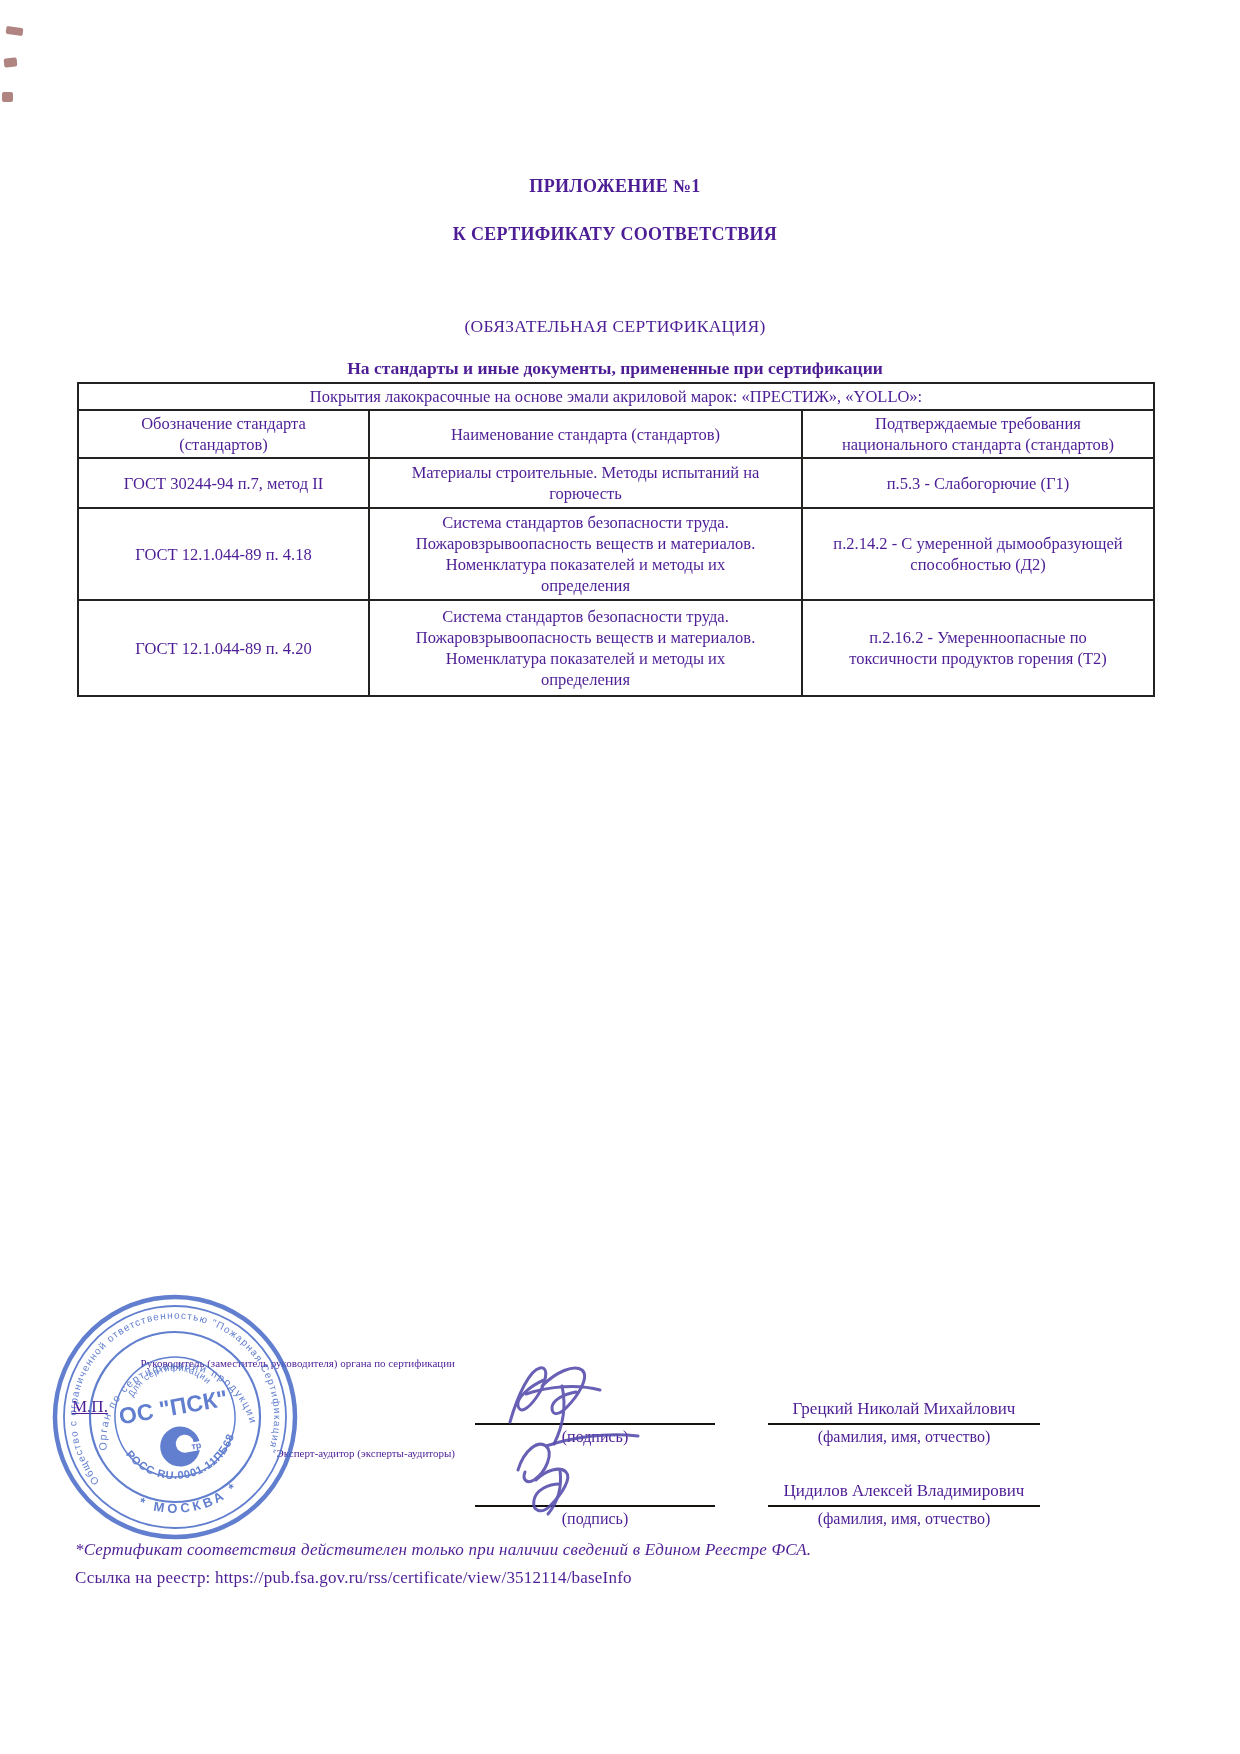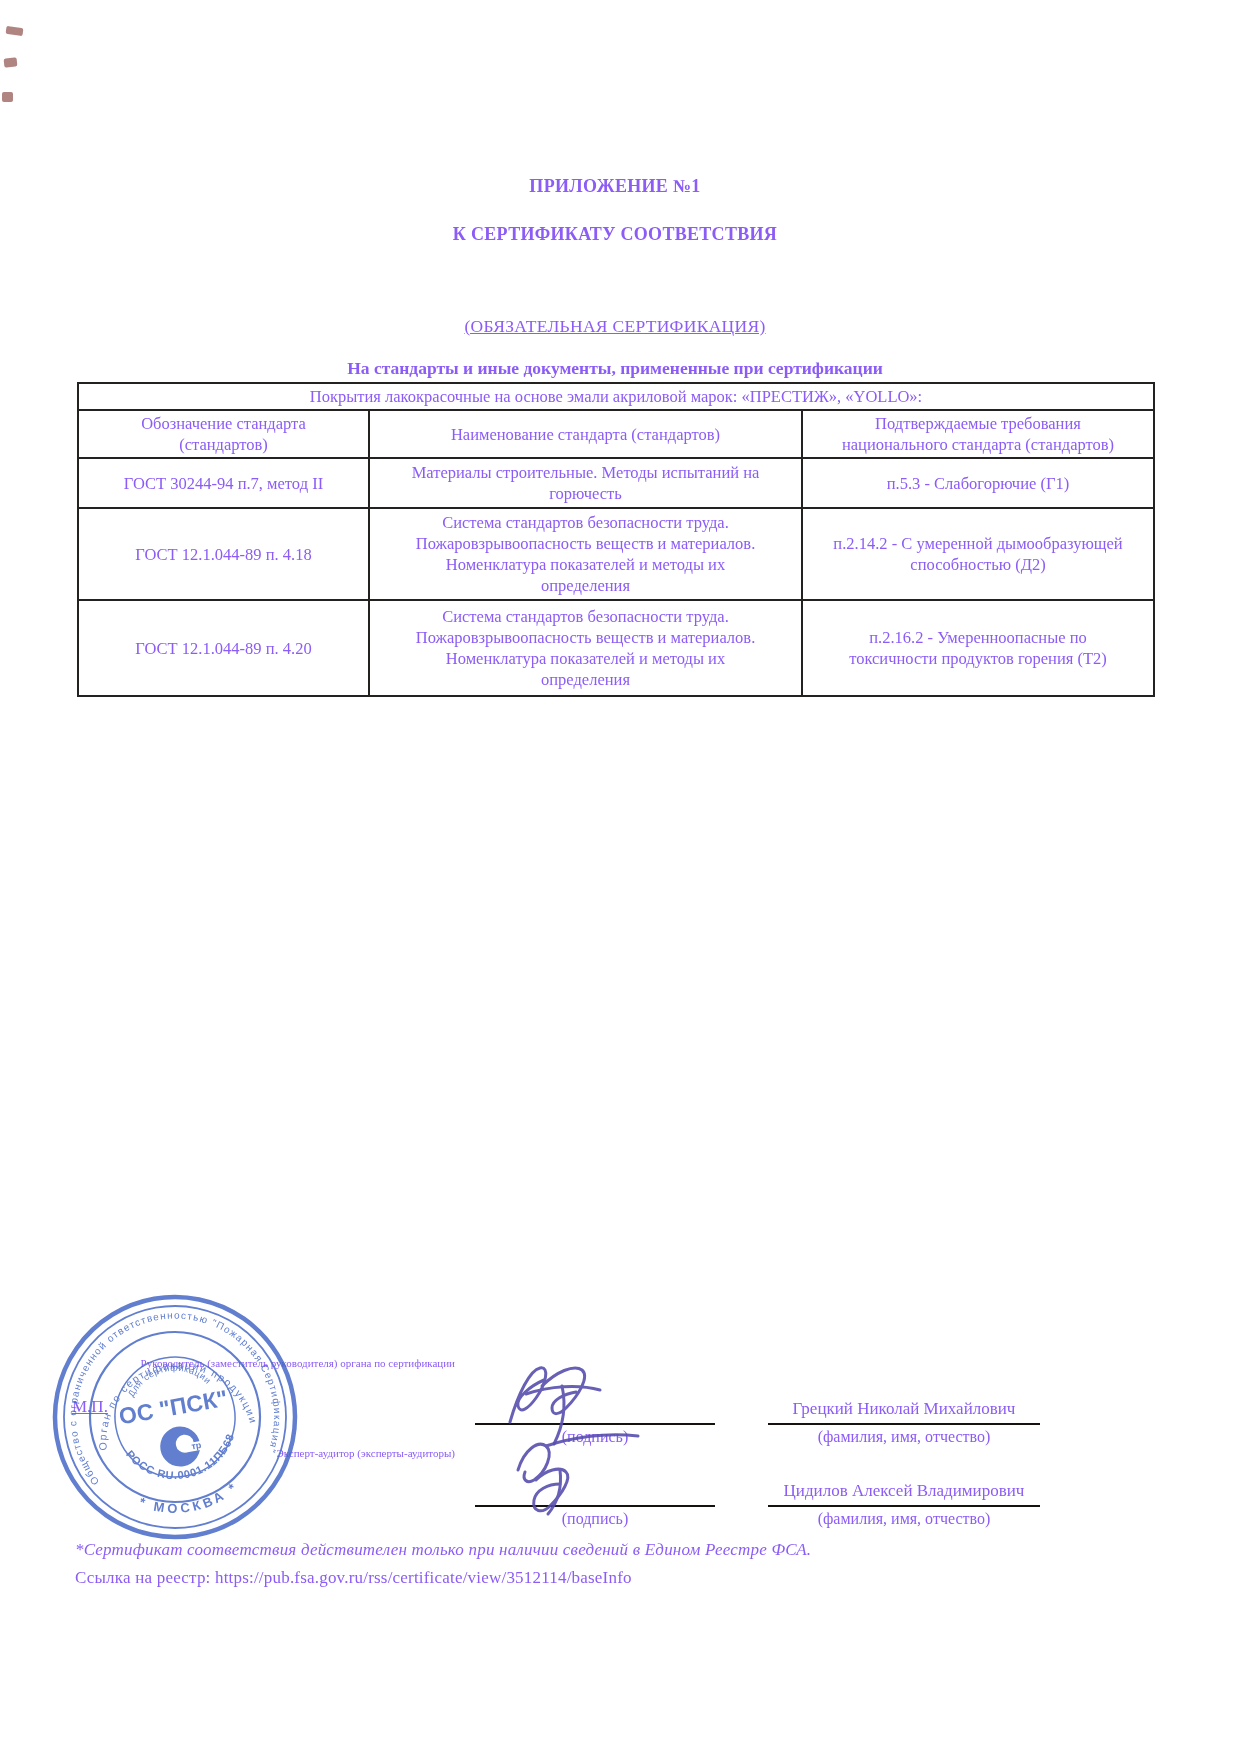--- a/index.html
+++ b/index.html
@@ -1,23 +1,23 @@
 <!DOCTYPE html>
 <html><head>
 <meta charset="utf-8">
 <style>
   * { margin:0; padding:0; box-sizing:border-box; }
   body { background:#e8e8e8; font-family:"Liberation Serif","DejaVu Serif",serif; }
   .page {
     position:relative; width:1240px; height:1754px; background:#ffffff;
-    overflow:hidden; color:#8b5cf6;
+    overflow:hidden; color:#4c1d95;
   }
   .centerband { position:absolute; left:77px; width:1076px; text-align:center; }
   .title { font-weight:bold; font-size:18px; letter-spacing:.3px; }
-  .title-normal { font-weight:normal; font-size:17.5px; letter-spacing:.3px;text-decoration:underline; }
+  .title-normal { font-weight:normal; font-size:17.5px; letter-spacing:.3px; }
   .underl { display:inline-block; border-bottom:2px solid #17150f; padding:0 4px 2px 4px; }
   .tbl-caption { font-weight:bold; font-size:17.5px; }
 
   table.stdtable {
     position:absolute; left:77px; top:382px; width:1076px;
     border-collapse:collapse; table-layout:fixed;
   }
   .stdtable td, .stdtable th {
     border:2px solid #242220; font-weight:normal; font-size:16.5px; line-height:21px;
     text-align:center; vertical-align:middle; padding:2px 6px;

